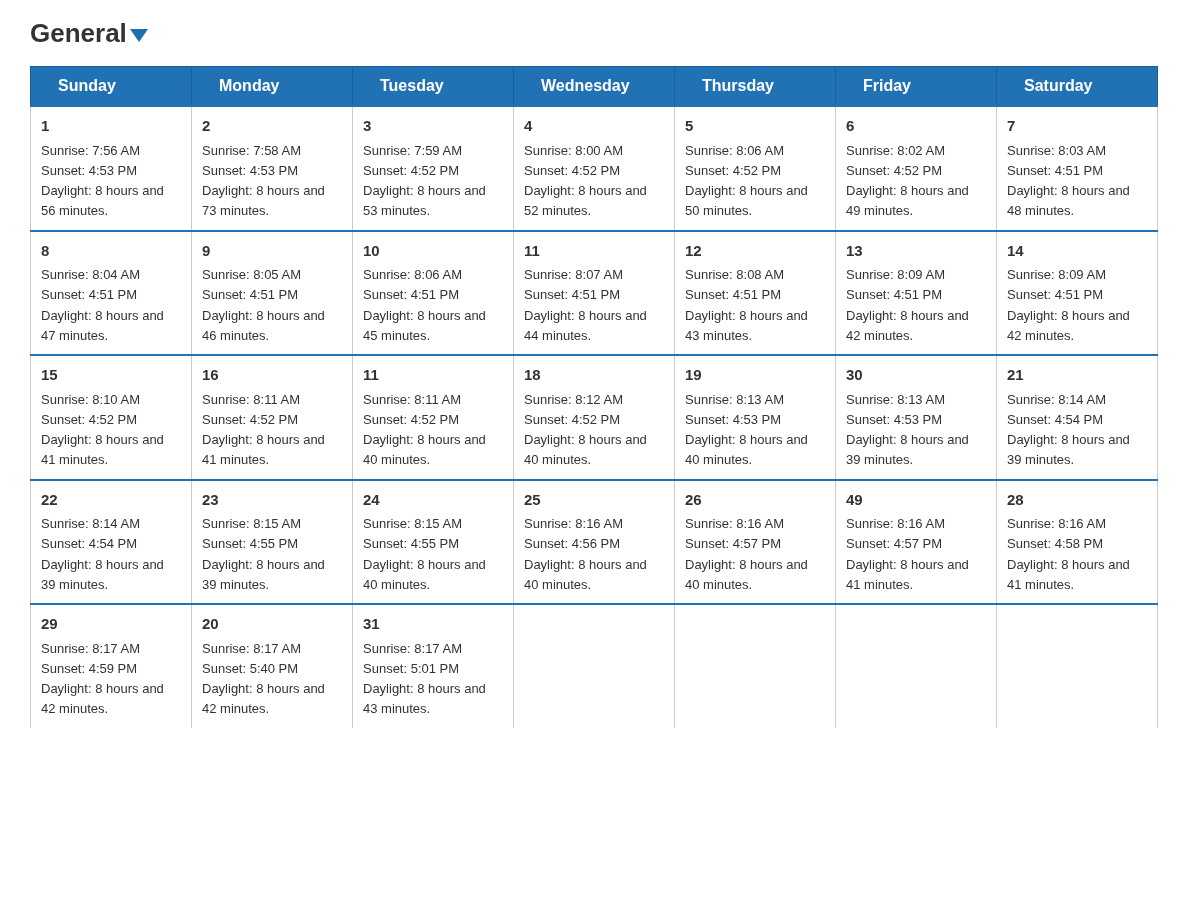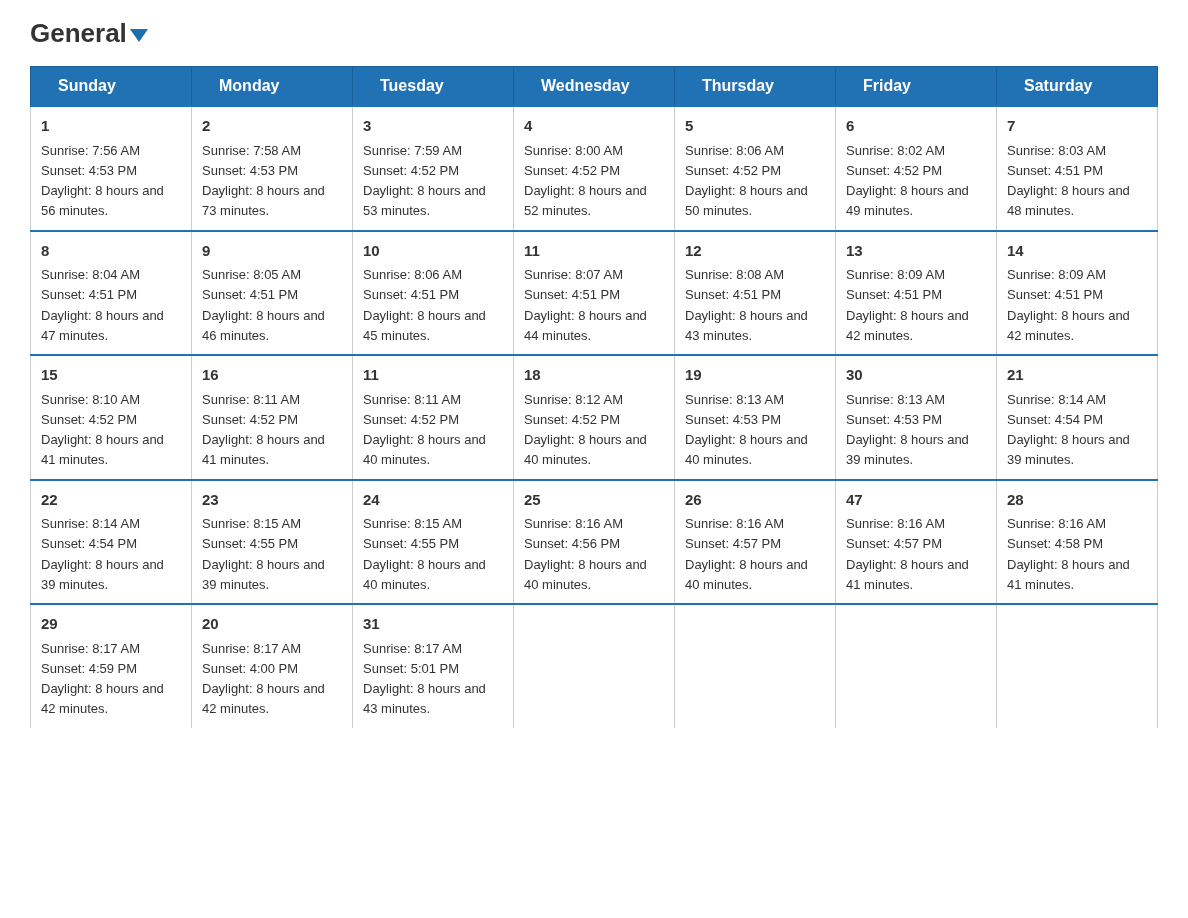--- a/index.html
+++ b/index.html
@@ -279,21 +279,21 @@
         <span class="day-info">Sunset: 4:56 PM</span><br>
         <span class="day-info">Daylight: 8 hours and 40 minutes.</span>
       </td>
         <td>
         <span class="day-num">26</span>
         <span class="day-info">Sunrise: 8:16 AM</span><br>
         <span class="day-info">Sunset: 4:57 PM</span><br>
         <span class="day-info">Daylight: 8 hours and 40 minutes.</span>
       </td>
         <td>
-        <span class="day-num">47</span>
+        <span class="day-num">49</span>
         <span class="day-info">Sunrise: 8:16 AM</span><br>
         <span class="day-info">Sunset: 4:57 PM</span><br>
         <span class="day-info">Daylight: 8 hours and 41 minutes.</span>
       </td>
         <td>
         <span class="day-num">28</span>
         <span class="day-info">Sunrise: 8:16 AM</span><br>
         <span class="day-info">Sunset: 4:58 PM</span><br>
         <span class="day-info">Daylight: 8 hours and 41 minutes.</span>
       </td>
@@ -301,21 +301,21 @@
       <tr class="week-row">
         <td>
         <span class="day-num">29</span>
         <span class="day-info">Sunrise: 8:17 AM</span><br>
         <span class="day-info">Sunset: 4:59 PM</span><br>
         <span class="day-info">Daylight: 8 hours and 42 minutes.</span>
       </td>
         <td>
         <span class="day-num">20</span>
         <span class="day-info">Sunrise: 8:17 AM</span><br>
-        <span class="day-info">Sunset: 4:00 PM</span><br>
+        <span class="day-info">Sunset: 5:40 PM</span><br>
         <span class="day-info">Daylight: 8 hours and 42 minutes.</span>
       </td>
         <td>
         <span class="day-num">31</span>
         <span class="day-info">Sunrise: 8:17 AM</span><br>
         <span class="day-info">Sunset: 5:01 PM</span><br>
         <span class="day-info">Daylight: 8 hours and 43 minutes.</span>
       </td>
         <td class="empty-last"></td>
         <td class="empty-last"></td>

